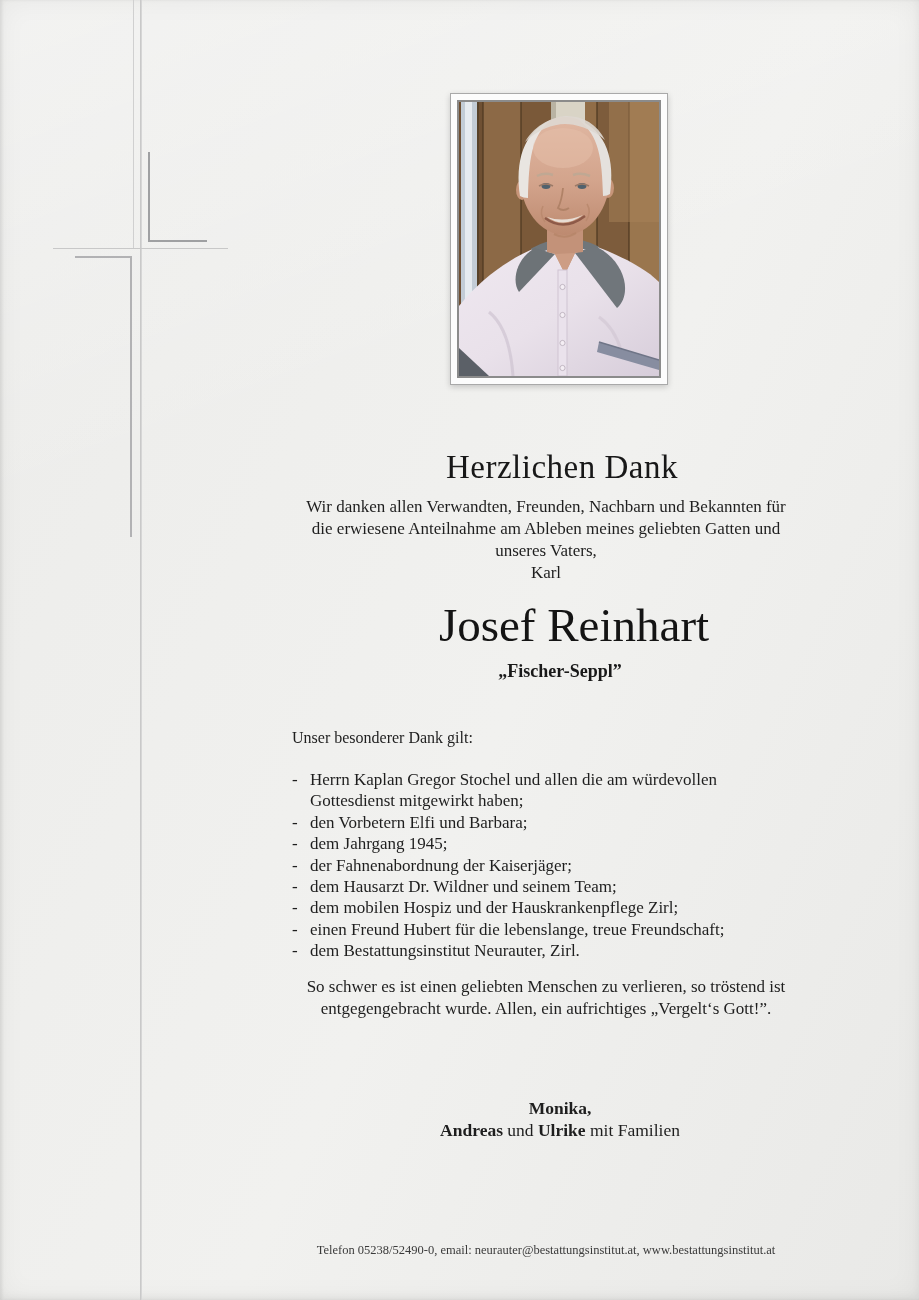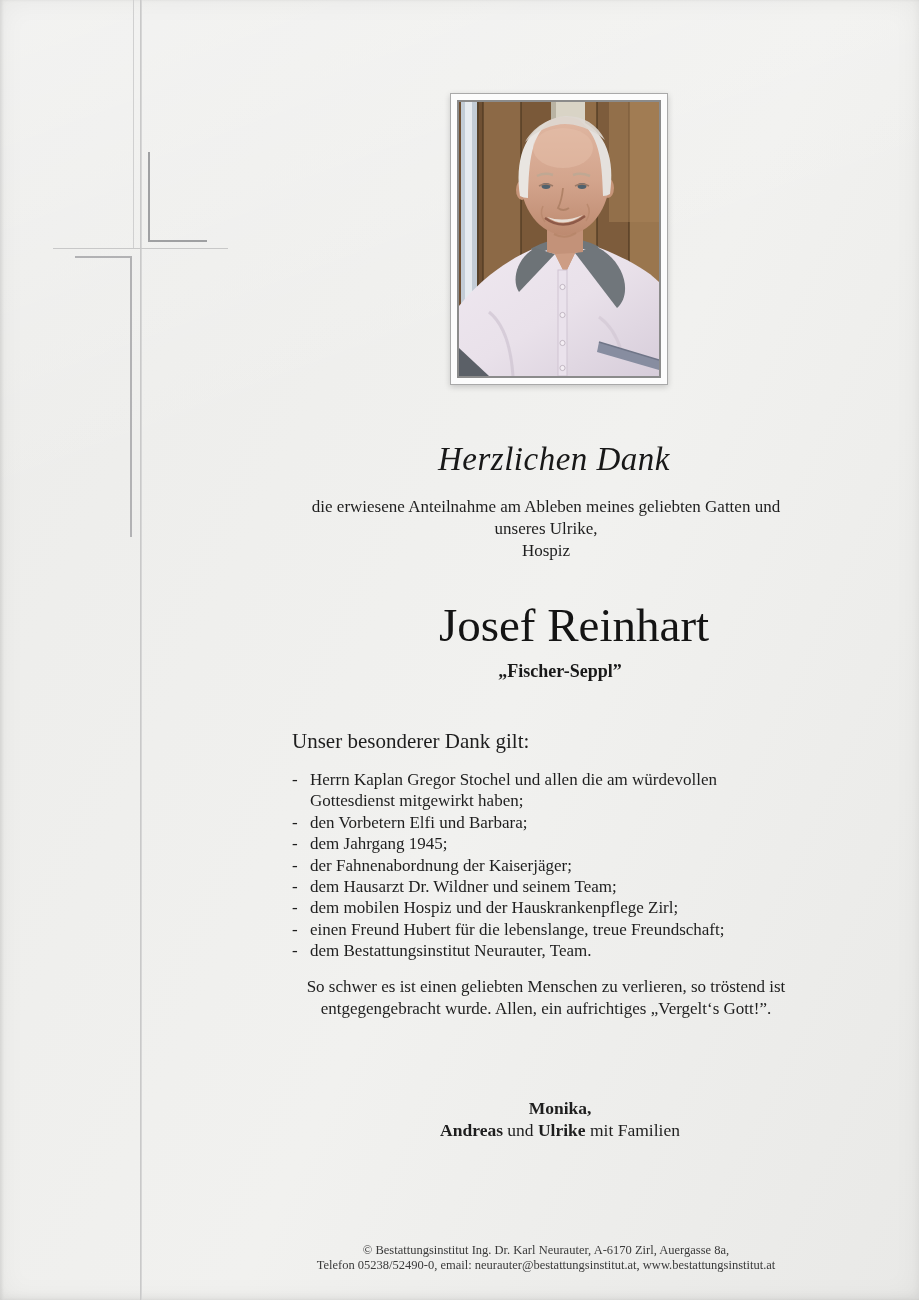--- a/index.html
+++ b/index.html
@@ -31,26 +31,26 @@
     position:absolute; left:450px; top:93px; width:218px; height:292px;
     box-sizing:border-box; margin:0; padding:6px;
     background:#fcfcfc; border:1px solid #a9a9a9;
     box-shadow:0 2px 6px rgba(0,0,0,0.18);
   }
   .photo-inner{width:204px;height:278px;box-sizing:border-box;border:2px solid #8b8b8b;overflow:hidden;}
   .photo-inner svg{display:block;}
   
   .abs{position:absolute;}
   .center{text-align:center;}
-  .title{top:433px;left:268px;width:556px;font-size:33px;letter-spacing:0.5px;color:#181818;font-weight:400;margin:8px;font-style:italic;}
+  .title{top:433px;left:268px;width:556px;font-size:33px;letter-spacing:0.5px;color:#181818;font-weight:400;margin:16px;}
   .intro{top:496px;left:268px;width:556px;font-size:17px;line-height:22px;}
   .line{white-space:nowrap;}
   .name{top:596px;left:284px;width:580px;font-size:47px;line-height:58px;color:#141414;}
   .nickname{top:661px;left:270px;width:580px;font-size:18px;font-weight:700;color:#191919;}
-  .thanks-heading{top:729px;left:292px;font-size:21px;}
+  .thanks-heading{top:729px;left:292px;font-size:16px;}
   .thanks-list{top:769px;left:292px;width:512px;list-style:none;margin:0;padding:0;font-size:17px;line-height:21.4px;}
   .thanks-list li{display:flex;margin:0;padding:0;}
   .thanks-list .dash{width:18px;flex:0 0 18px;}
   .thanks-list .txt{width:494px;}
   .closing{top:976px;left:266px;width:560px;font-size:17px;line-height:22px;}
   .dateline{top:1058px;left:270px;width:580px;font-size:17px;}
   .family{top:1097px;left:270px;width:580px;font-size:17.5px;line-height:22px;}
   .bold{font-weight:700;}
   .family span{white-space:pre;}
   .footer{top:1243px;left:268px;width:556px;font-size:12.5px;line-height:14.5px;color:#3a3a3a;}
@@ -143,23 +143,24 @@
         <path d="M84,104 Q80,112 86,120" stroke="#bb8a6f" stroke-width="1.5" fill="none"></path>
         <path d="M128,102 Q133,110 127,119" stroke="#bb8a6f" stroke-width="1.5" fill="none"></path>
         <path d="M95,132 Q106,138 117,131" stroke="#b08062" stroke-width="2" fill="none" opacity="0.6"></path>
       </svg>
     </div>
   </figure>
 
   <h1 class="abs center title">Herzlichen Dank</h1>
 
   <div class="abs center intro">
+    <div class="line">Wir danken allen Verwandten, Freunden, Nachbarn und Bekannten für</div>
     <div class="line">die erwiesene Anteilnahme am Ableben meines geliebten Gatten und</div>
-    <div class="line">unseres Ulrike,</div>
-    <div class="line">Hospiz</div>
+    <div class="line">unseres Vaters,</div>
+    <div class="line">Karl</div>
   </div>
 
   <div class="abs center name">Josef Reinhart</div>
   <div class="abs center nickname">„Fischer-Seppl”</div>
 
   <div class="abs thanks-heading">Unser besonderer Dank gilt:</div>
   <ul class="abs thanks-list">
     <li>
         <span class="dash">-</span>
         <span class="txt">Herrn Kaplan Gregor Stochel und allen die am würdevollen Gottesdienst mitgewirkt haben;</span>
@@ -183,33 +184,32 @@
     <li>
         <span class="dash">-</span>
         <span class="txt">dem mobilen Hospiz und der Hauskrankenpflege Zirl;</span>
       </li>
     <li>
         <span class="dash">-</span>
         <span class="txt">einen Freund Hubert für die lebenslange, treue Freundschaft;</span>
       </li>
     <li>
         <span class="dash">-</span>
-        <span class="txt">dem Bestattungsinstitut Neurauter, Team.</span>
+        <span class="txt">dem Bestattungsinstitut Neurauter, Zirl.</span>
       </li>
   </ul>
 
   <div class="abs center closing">
     <div class="line">So schwer es ist einen geliebten Menschen zu verlieren, so tröstend ist</div>
     <div class="line">entgegengebracht wurde. Allen, ein aufrichtiges „Vergelt‘s Gott!”.</div>
   </div>
 
 
   <div class="abs center family">
     <div class="bold">Monika,</div>
     <div><span class="bold">Andreas</span><span> und </span><span class="bold">Ulrike</span><span> mit Familien</span></div>
   </div>
 
   <div class="abs center footer">
-    <div>© Bestattungsinstitut Ing. Dr. Karl Neurauter, A-6170 Zirl, Auergasse 8a,</div>
     <div>Telefon 05238/52490-0, email: neurauter@bestattungsinstitut.at, www.bestattungsinstitut.at</div>
   </div>
 
 </div>
 
 </body></html>

